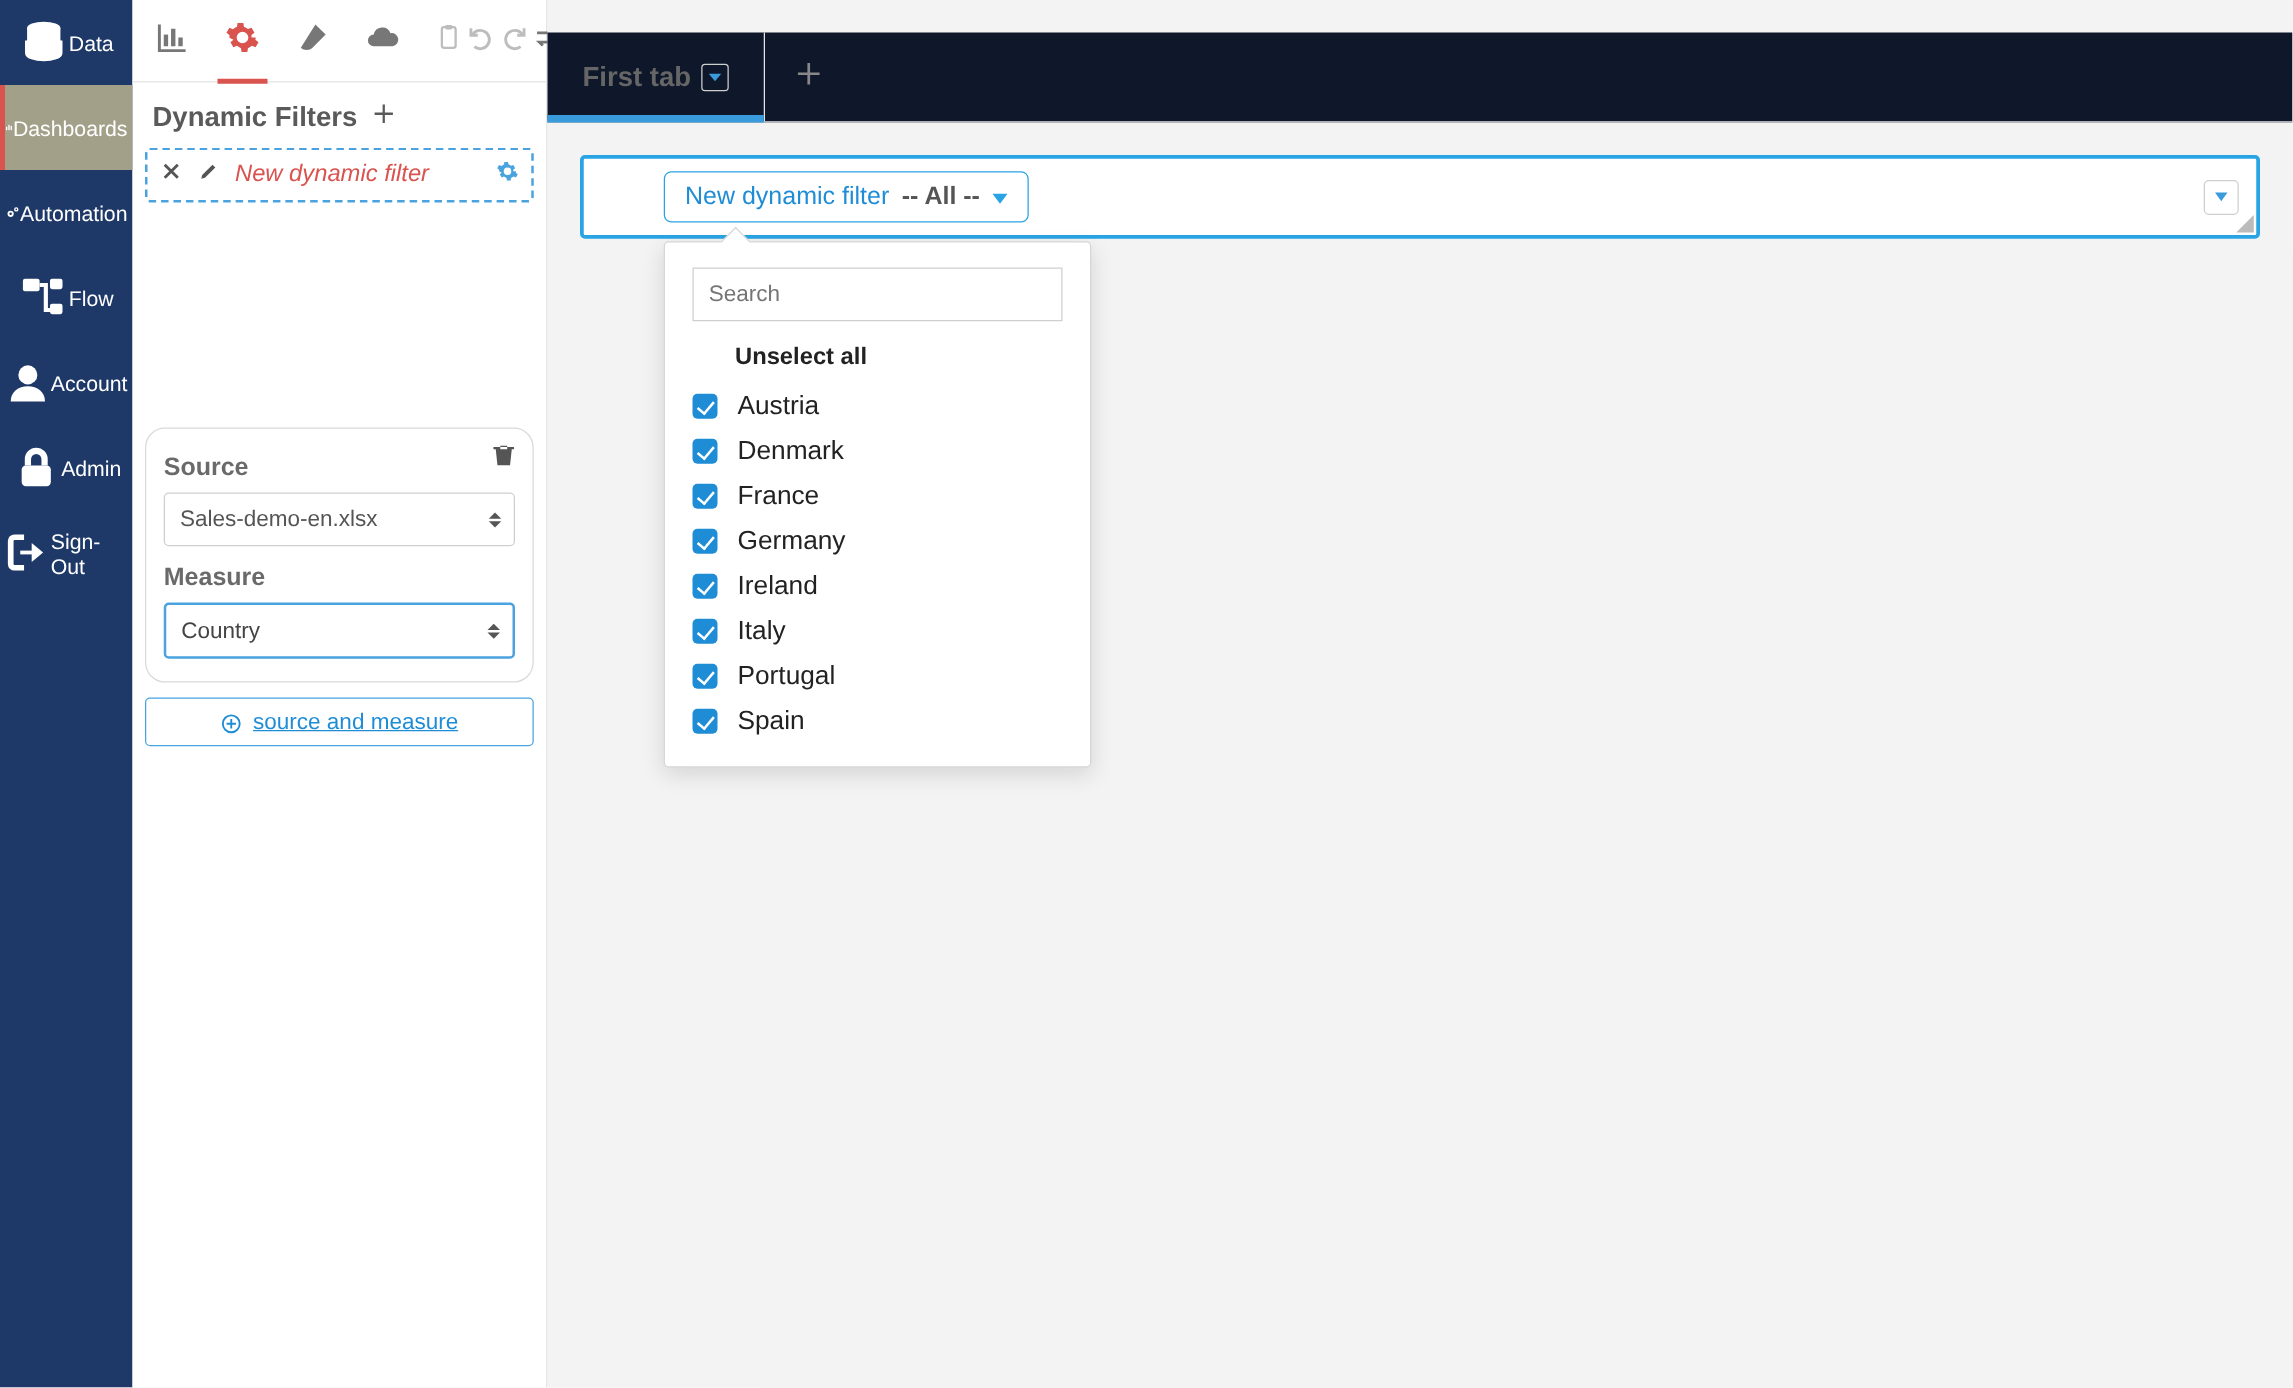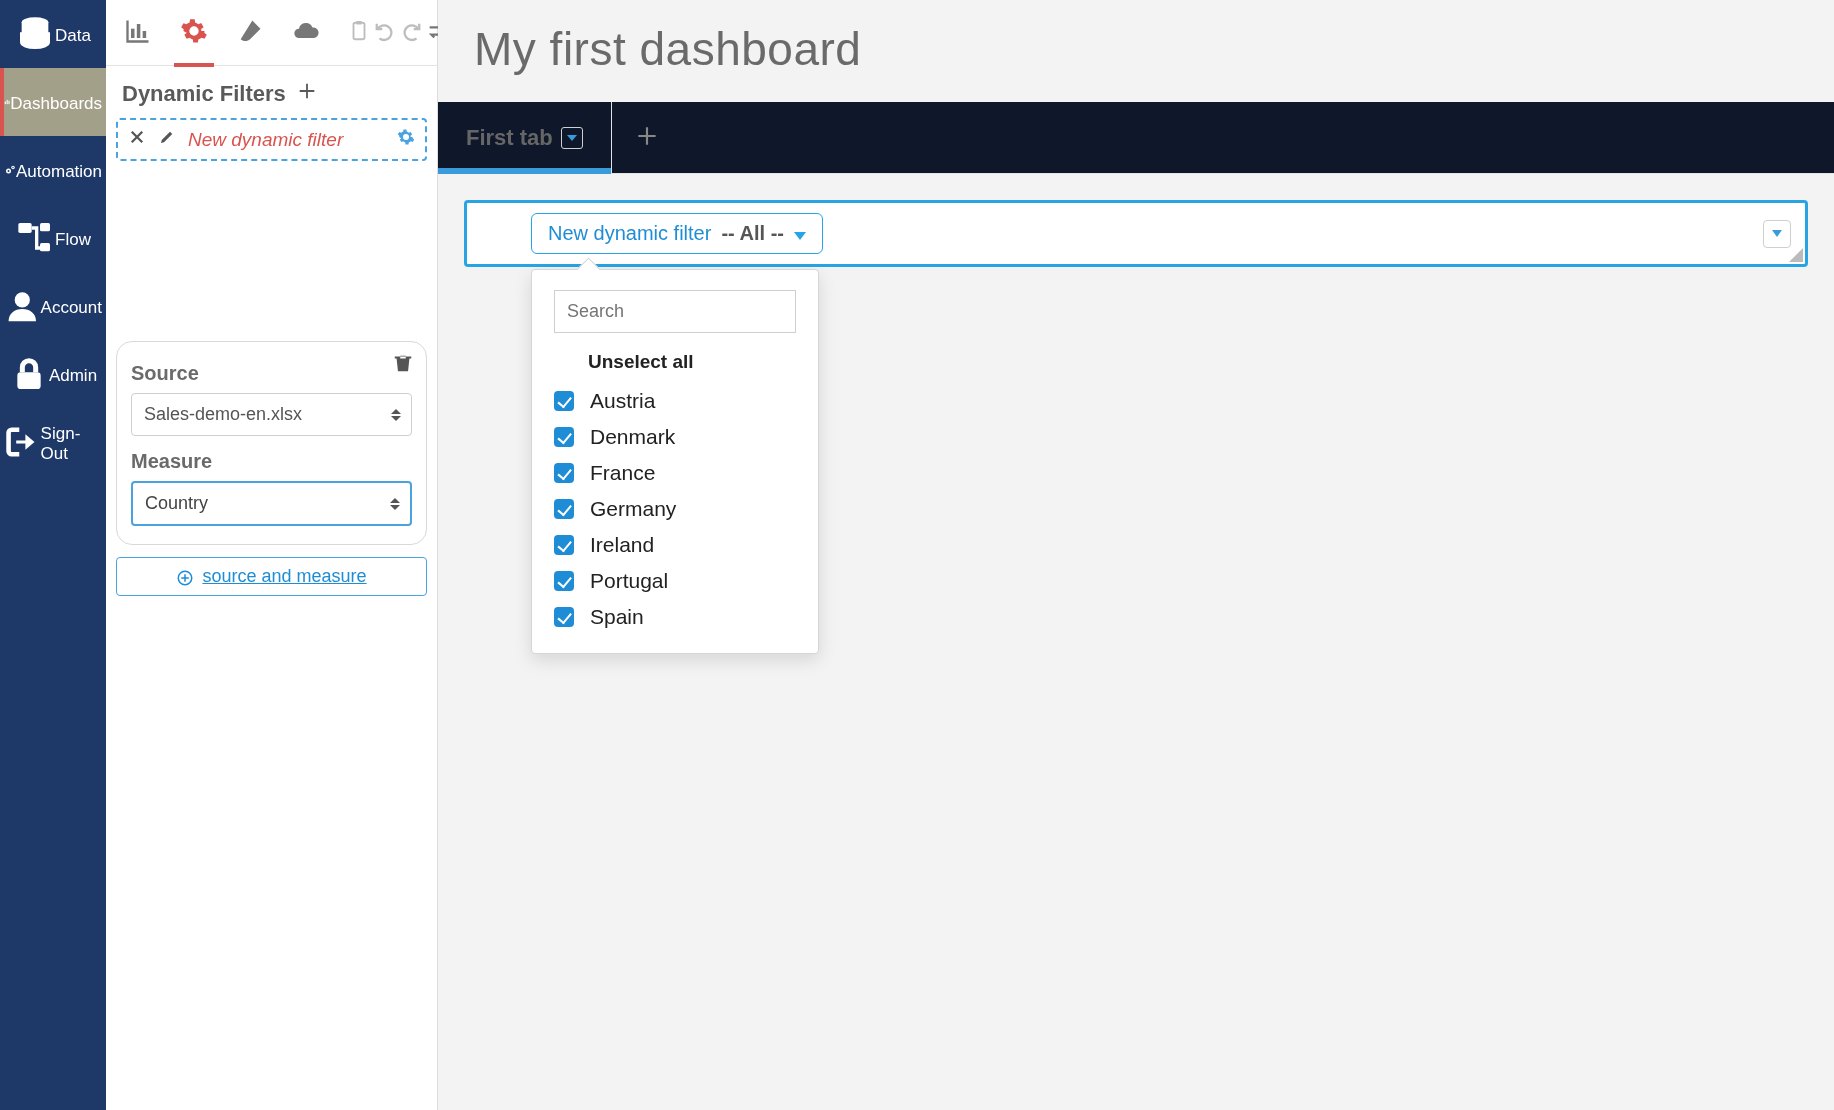--- a/index.html
+++ b/index.html
@@ -205,21 +205,21 @@
   margin-left:auto;
   border:1px solid #cfcfcf; border-radius:4px;
   width:28px;height:28px; display:flex;align-items:center;justify-content:center;
 }
 .bar-caret::after{content:"";border-left:5px solid transparent;border-right:5px solid transparent;border-top:7px solid #3a9bdc;}
 
 
 .popover{
   position:absolute;
   top:66px; left:64px;
-  width:288px;
+  width:342px;
   background:#fff;
   border:1px solid #d6d6d6;
   border-radius:4px;
   box-shadow:0 6px 18px rgba(0,0,0,.12);
   padding:20px 22px 18px;
 }
 .popover::before{
   content:"";
   position:absolute; top:-9px; left:48px;
   width:16px;height:16px;background:#fff;
@@ -401,21 +401,20 @@
       <svg viewBox="0 0 24 24">
           <circle cx="12" cy="12" r="9" fill="none" stroke="#1f8dd6" stroke-width="2"></circle>
           <path d="M11 7h2v10h-2zM7 11h10v2H7z"></path>
         </svg>
       <span>source and measure</span>
     </div>
   </div>
 </div>
 
 <div class="main">
-  <div class="dash-title">My first dashboard</div>
 
   <div class="tabs">
     <div class="tab active">
       <span>First tab</span>
       <span class="drop"></span>
     </div>
     <div class="tab-add">
       <svg viewBox="0 0 24 24">
           <path d="M11 4h2v16h-2zM4 11h16v2H4z"></path>
         </svg>
@@ -451,20 +450,24 @@
             <div class="opt">
               <span class="chk"></span>
               <span>Germany</span>
             </div>
             <div class="opt">
               <span class="chk"></span>
               <span>Ireland</span>
             </div>
             <div class="opt">
               <span class="chk"></span>
+              <span>Italy</span>
+            </div>
+            <div class="opt">
+              <span class="chk"></span>
               <span>Portugal</span>
             </div>
             <div class="opt">
               <span class="chk"></span>
               <span>Spain</span>
             </div>
           </div>
       </div>
     </div>
   </div>

